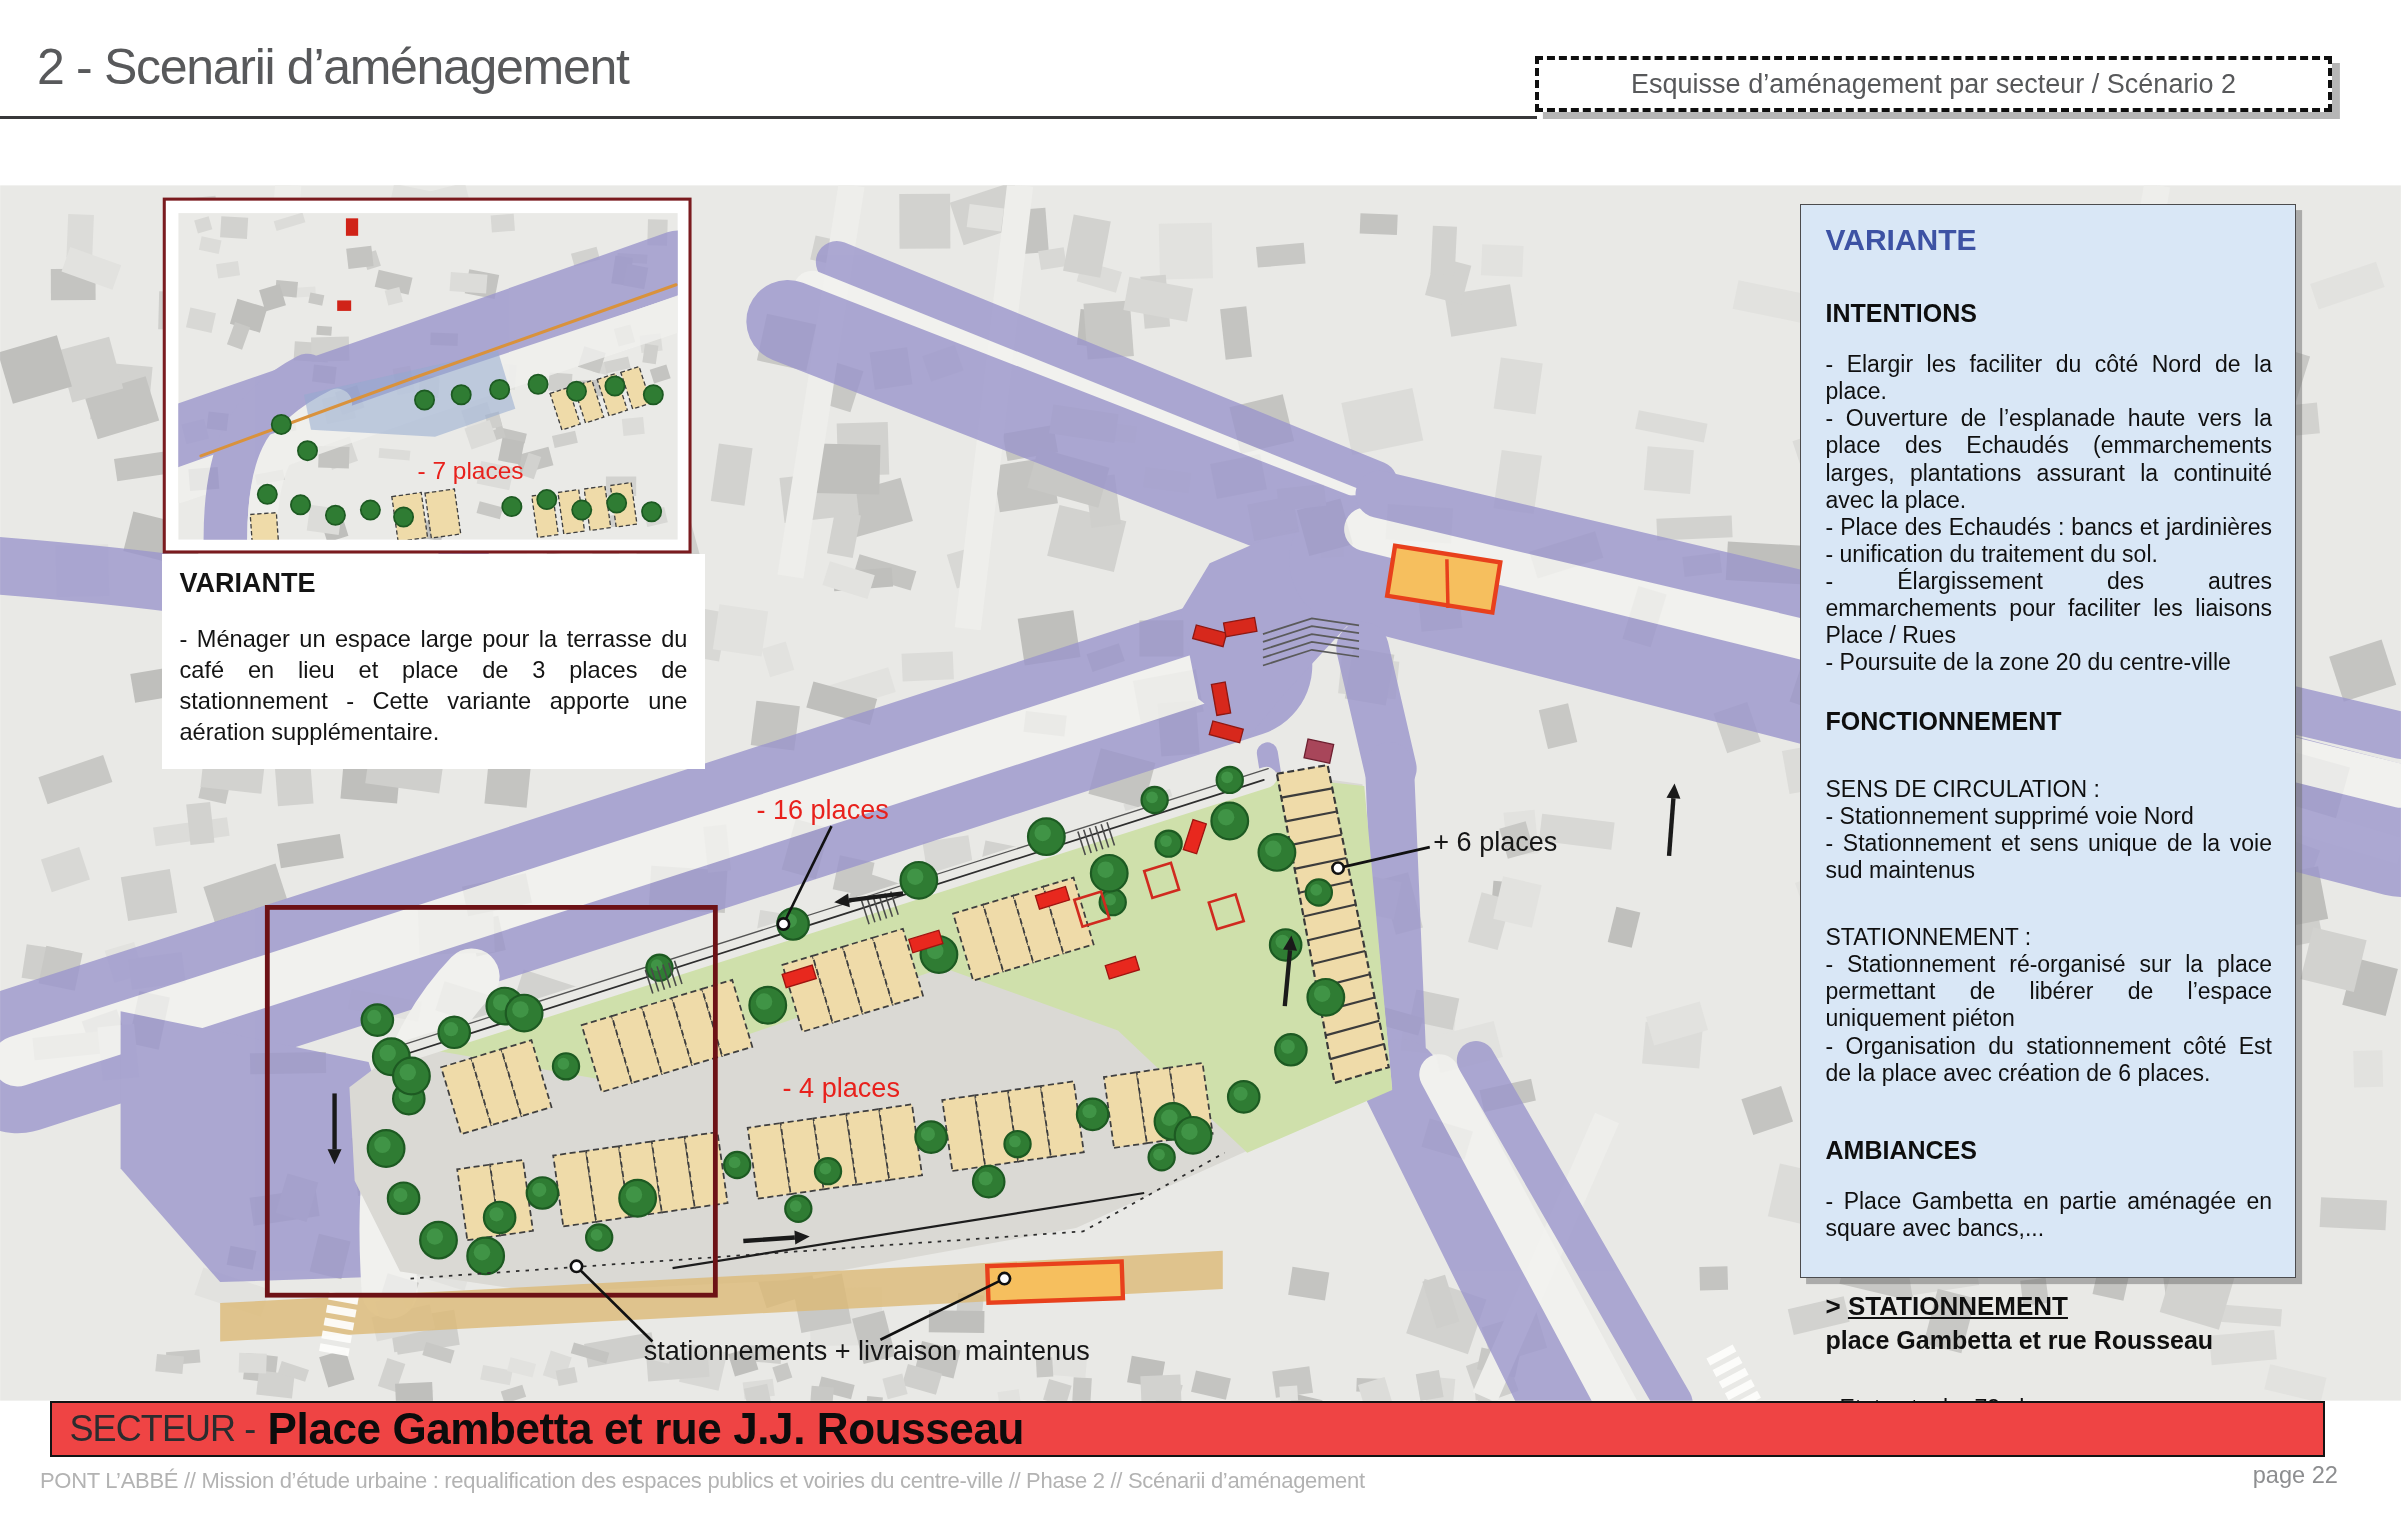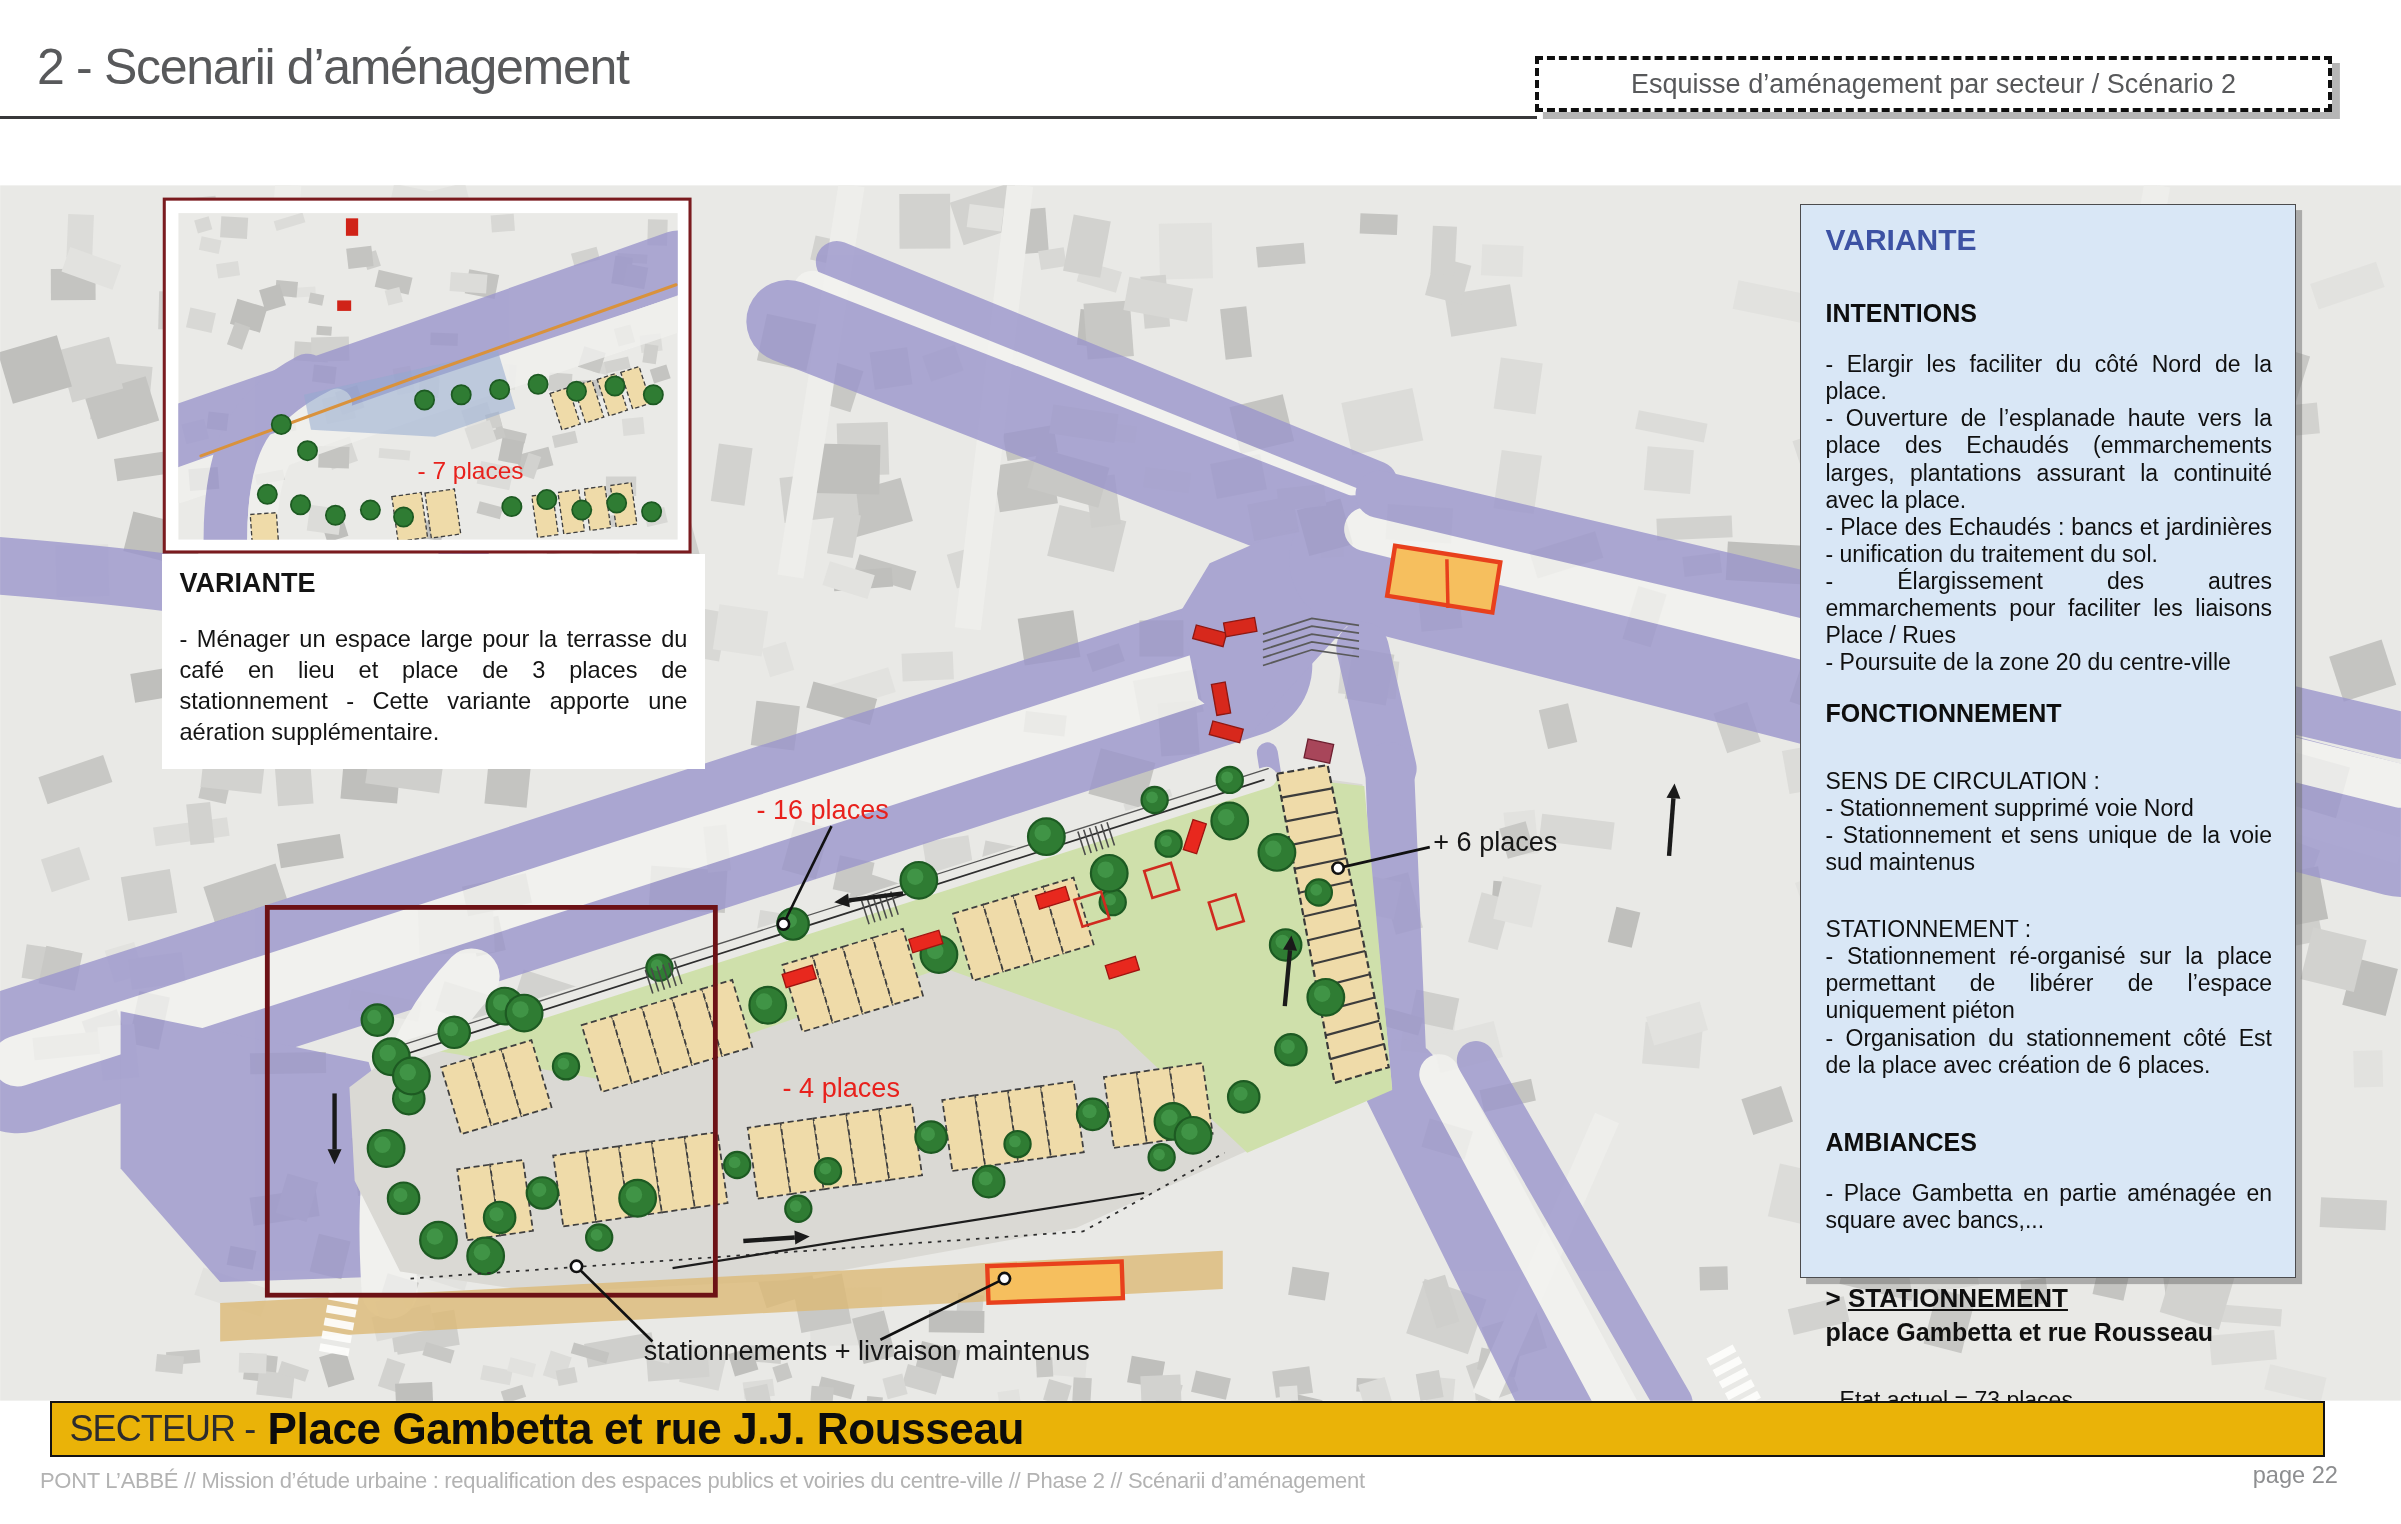--- a/index.html
+++ b/index.html
@@ -22,28 +22,28 @@
   .sidebar{position:absolute;left:1800px;top:204px;width:496px;height:1074px;
            background:#d9e7f6;border:1.7px solid #4c4c4e;box-sizing:border-box;
            box-shadow:6.1px 6.1px 0 rgba(110,110,110,.5);
            padding:14px 23px 0 24.5px;z-index:6;color:#101010;}
   .sb-title{font-size:30px;font-weight:bold;color:#3d52a4;line-height:1.4;}
   .sb-h{font-size:25px;font-weight:bold;color:#0e0e0e;}
   .mt-intent{margin-top:38px;}
   .sb-body{font-size:23px;line-height:1.18;text-align:justify;}
   .sb-body > div{margin:0;}
   .mt-sm{margin-top:23px;}
-  .mt-md{margin-top:22px;}
+  .mt-md{margin-top:30px;}
   .mt-lg{margin-top:40px;}
   .mt-xl{margin-top:49px;}
   .sb-detail{font-size:26px;font-weight:bold;}
   .sb-detail .und{text-decoration:underline;}
   .sb-detail-sub{font-size:25px;font-weight:bold;margin-top:3.5px;}
 
-  .bottombar{position:absolute;left:50px;top:1401px;width:2275px;height:56px;background:#eab308;
+  .bottombar{position:absolute;left:50px;top:1401px;width:2275px;height:56px;background:#ef4444;
              border:2.6px solid #141414;box-sizing:border-box;display:flex;align-items:center;
              padding-left:17.5px;z-index:6;}
   .bottombar .lab{font-size:36px;color:#2c2c2e;letter-spacing:-0.9px;}
   .bottombar .nam{font-size:44px;font-weight:bold;color:#0c0c0c;margin-left:12.2px;letter-spacing:-0.4px;}
   .credit{position:absolute;left:40px;top:1468px;font-size:22px;color:#b3b3b3;letter-spacing:-0.3px;z-index:6;text-align:center;}
   .pagenum{position:absolute;right:63px;top:1462px;font-size:23.6px;color:#8d8e90;z-index:6;}
 
   #map-svg{position:absolute;left:0;top:0;z-index:1;}
   #map-svg text{font-family:"Liberation Sans",sans-serif;}
   .lbl{font-size:31px;}

